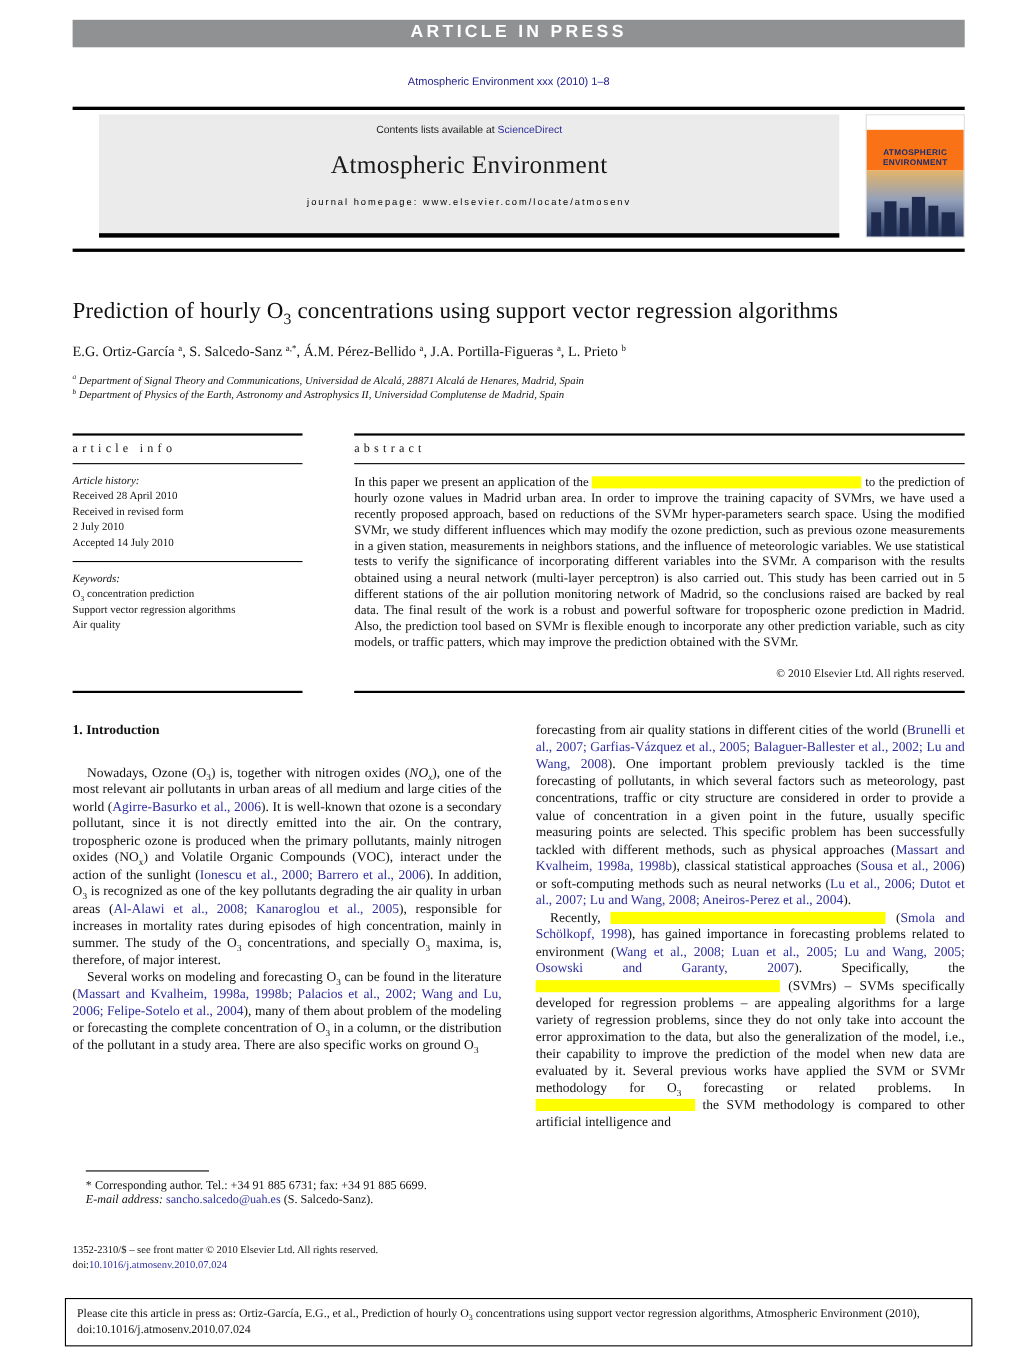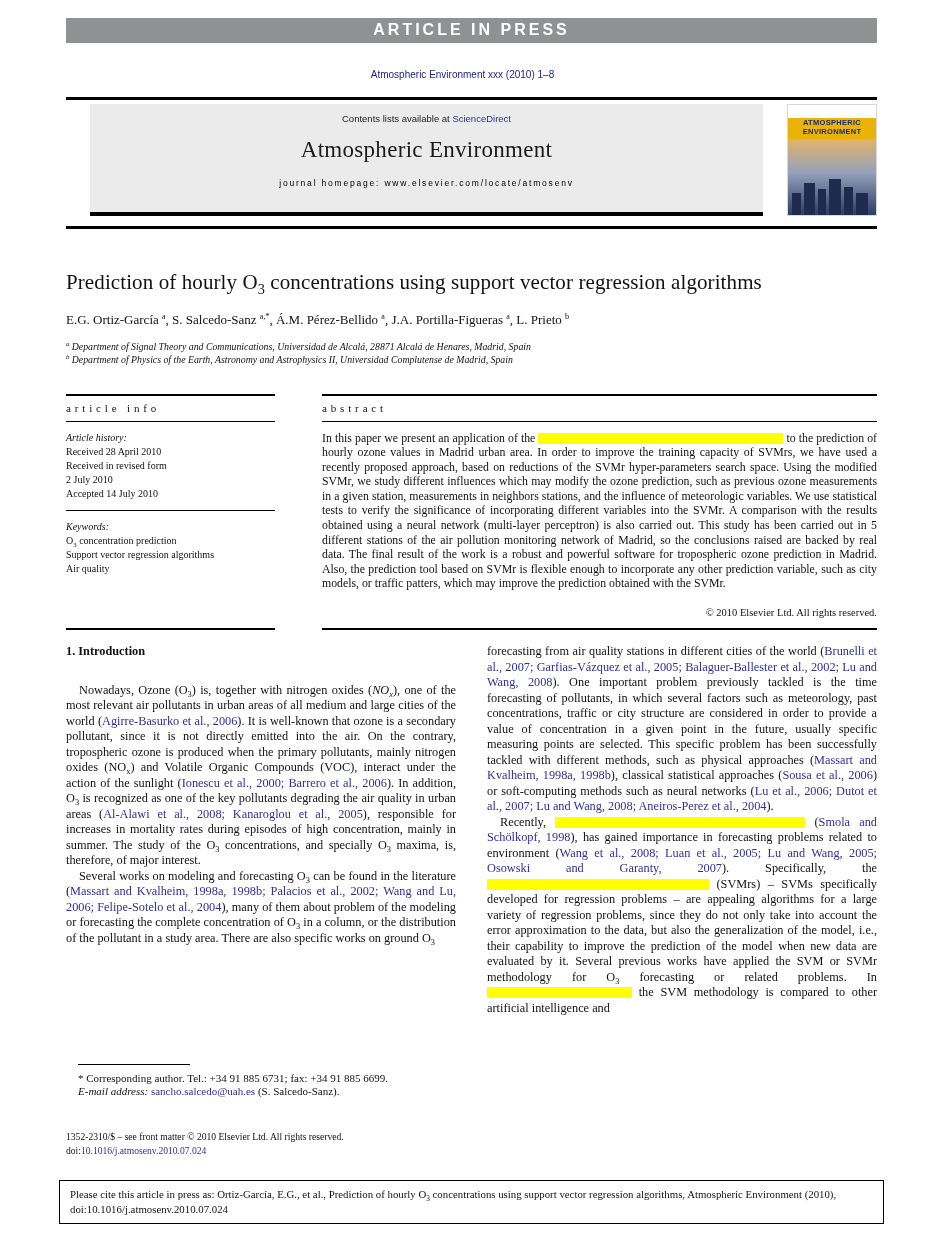--- a/index.html
+++ b/index.html
@@ -41,21 +41,21 @@
   .contents-line { font-family:"Liberation Sans",sans-serif; font-size:9.5px; color:#222; }
   .journal-title { font-size:23px; margin-top:13px; color:#1a1a1a; letter-spacing:0.3px; }
   .homepage {
     font-family:"Liberation Sans",sans-serif; font-size:8.5px; letter-spacing:1.8px;
     margin-top:15px; color:#000;
   }
   .black-bar { position:absolute; left:0; right:0; bottom:0; height:4px; background:#000; }
   .cover { width:90px; display:flex; flex-direction:column; border:1px solid #d8d8d8; }
   .cover-top { height:13px; background:#fff; }
   .cover-band {
-    background:#eab308; color:#1c2d6e; text-align:center; padding:0 0 3px;
+    background:#f97316; color:#1c2d6e; text-align:center; padding:16px 0 3px;
     font-family:"Liberation Sans",sans-serif; font-weight:bold; font-size:7.5px; line-height:9px;
     letter-spacing:0.3px;
   }
   .cover-photo {
     flex:1; position:relative; overflow:hidden;
     background:linear-gradient(180deg,#e3b469 0%, #93a0bb 45%, #2b3c66 100%);
   }
   .cover-photo svg { position:absolute; bottom:0; left:0; }
 
   
@@ -72,21 +72,21 @@
   .h2 { height:2px; } .h1 { height:1px; }
   .ia-head { font-size:11px; letter-spacing:0.35em; padding:6px 0 7px; }
   .info-label { font-style:italic; font-size:10px; margin-top:9px; line-height:14px; }
   .info-item { font-size:10px; line-height:14px; }
   .mt { margin-top:9px; }
   .spacer { flex:1; }
   .abs-text { font-size:11.8px; line-height:14.6px; text-align:justify; margin-top:9px; }
   .abs-copy { text-align:right; font-size:10.5px; margin-top:16px; margin-bottom:10px; }
 
   
-  .body-row { display:flex; margin:14px 48px 0 66px; }
+  .body-row { display:flex; margin:26px 48px 0 66px; }
   .col { width:390px; font-size:12.3px; line-height:15.5px; text-align:justify; }
   .col-left { margin-right:31px; }
   .sec-head { font-weight:bold; font-size:12.3px; margin-bottom:23px; }
   .col p { margin:0; }
   .ind { text-indent:13px; }
 
   .lnk { color:#2f2f9d; }
   .it { font-style:italic; }
   sub, sup { line-height:0; font-size:68%; }
   .hl { display:inline-block; background:#ffff00; height:11px; vertical-align:-2px; }

